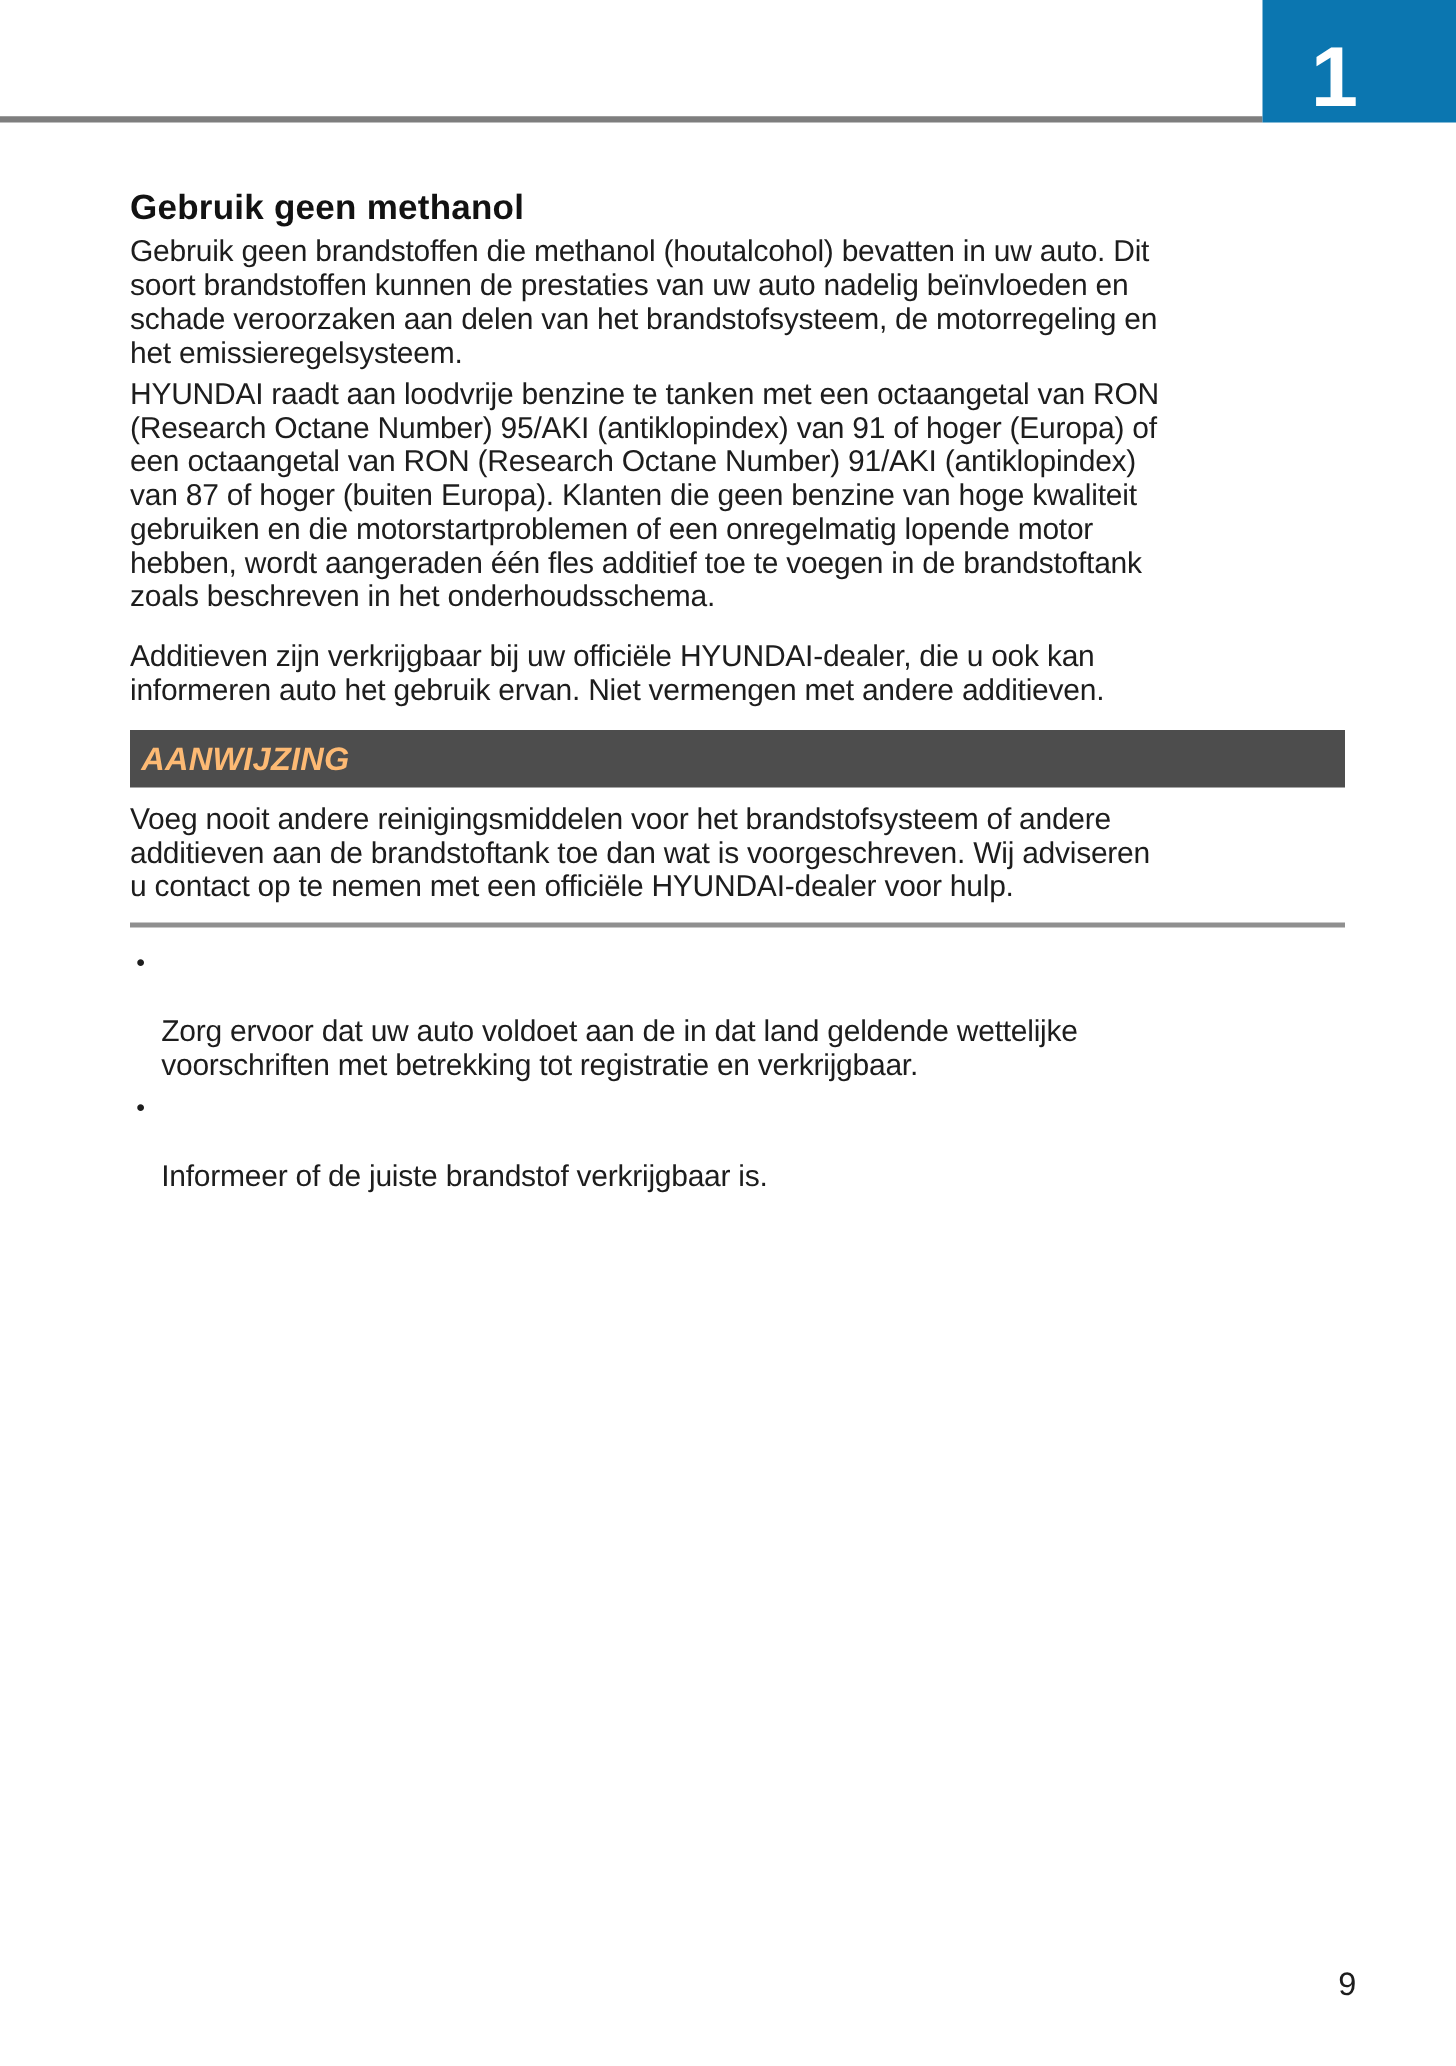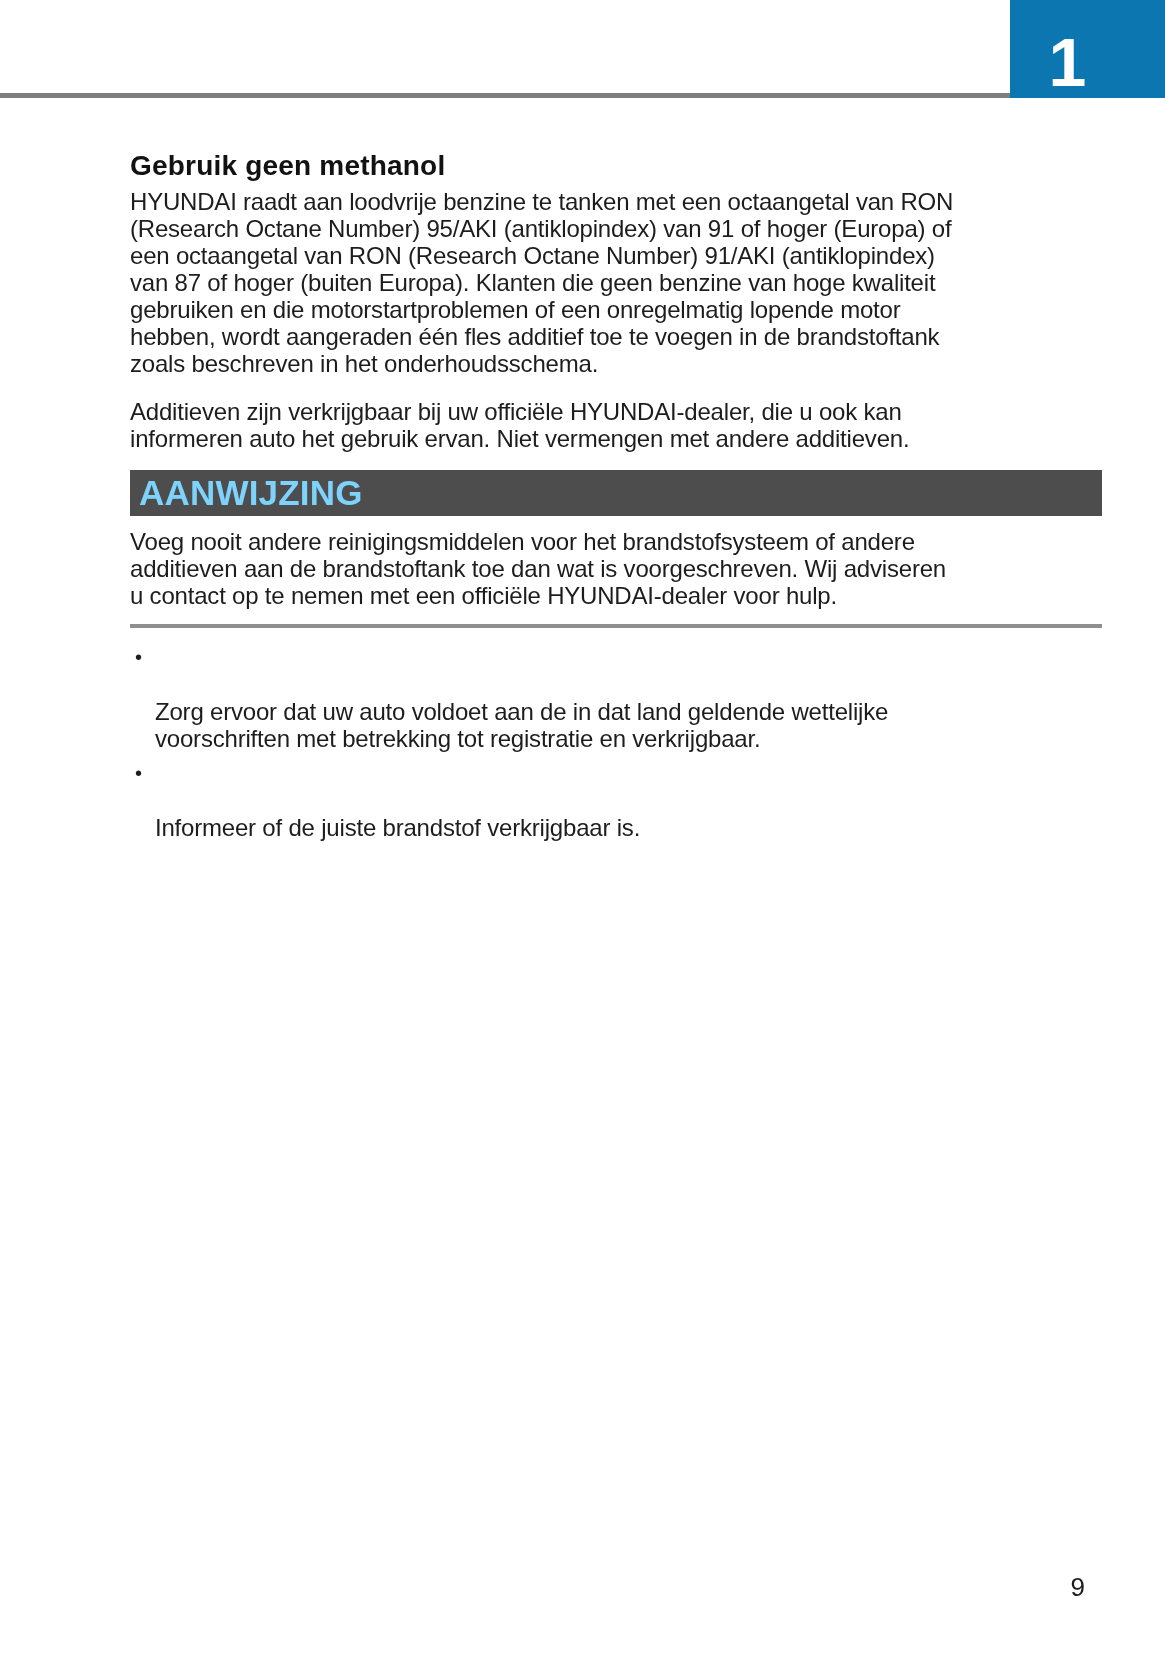--- a/index.html
+++ b/index.html
@@ -42,21 +42,21 @@
     text-align: center;
     color: #ffffff;
     font-size: 68px;
     line-height: 1;
     font-weight: 700;
   }
 
   
   .content {
     position: absolute;
-    left: 130px;
+    left: 104px;
     top: 98px;
     width: 972px;
   }
   .section-heading {
     margin: 0;
     font-size: 28px;
     line-height: 32px;
     font-weight: 700;
     color: #121212;
     letter-spacing: 0.2px;
@@ -82,23 +82,24 @@
   .notice-banner {
     margin-top: 18px;
     height: 46px;
     background: #4d4d4d;
     display: flex;
     align-items: center;
     padding-left: 9px;
     box-sizing: border-box;
   }
   .notice-label {
-    color: #7dd3fc;
-    font-size: 35px;
+    color: #fdba74;
+    font-size: 26px;
     font-weight: 700;
+    font-style: italic;
     letter-spacing: 0.2px;
   }
 
   .divider-rule {
     margin-top: 15px;
     height: 4px;
     background: #8f8f8f;
   }
 
   .bullet-list { margin-top: 16px; }
@@ -135,20 +136,24 @@
 
   <div class="top-rule"></div>
 
   <div class="chapter-tab">
     <div class="chapter-number">1</div>
   </div>
 
   <div class="content">
 
     <h2 class="section-heading heading-1">Gebruik geen methanol</h2>
+    <p class="body-text para-1">Gebruik geen brandstoffen die methanol (houtalcohol) bevatten in uw auto. Dit
+soort brandstoffen kunnen de prestaties van uw auto nadelig beïnvloeden en
+schade veroorzaken aan delen van het brandstofsysteem, de motorregeling en
+het emissieregelsysteem.</p>
 
     <p class="body-text para-2">HYUNDAI raadt aan loodvrije benzine te tanken met een octaangetal van RON
 (Research Octane Number) 95/AKI (antiklopindex) van 91 of hoger (Europa) of
 een octaangetal van RON (Research Octane Number) 91/AKI (antiklopindex)
 van 87 of hoger (buiten Europa). Klanten die geen benzine van hoge kwaliteit
 gebruiken en die motorstartproblemen of een onregelmatig lopende motor
 hebben, wordt aangeraden één fles additief toe te voegen in de brandstoftank
 zoals beschreven in het onderhoudsschema.</p>
     <p class="body-text para-3">Additieven zijn verkrijgbaar bij uw officiële HYUNDAI-dealer, die u ook kan
 informeren auto het gebruik ervan. Niet vermengen met andere additieven.</p>

